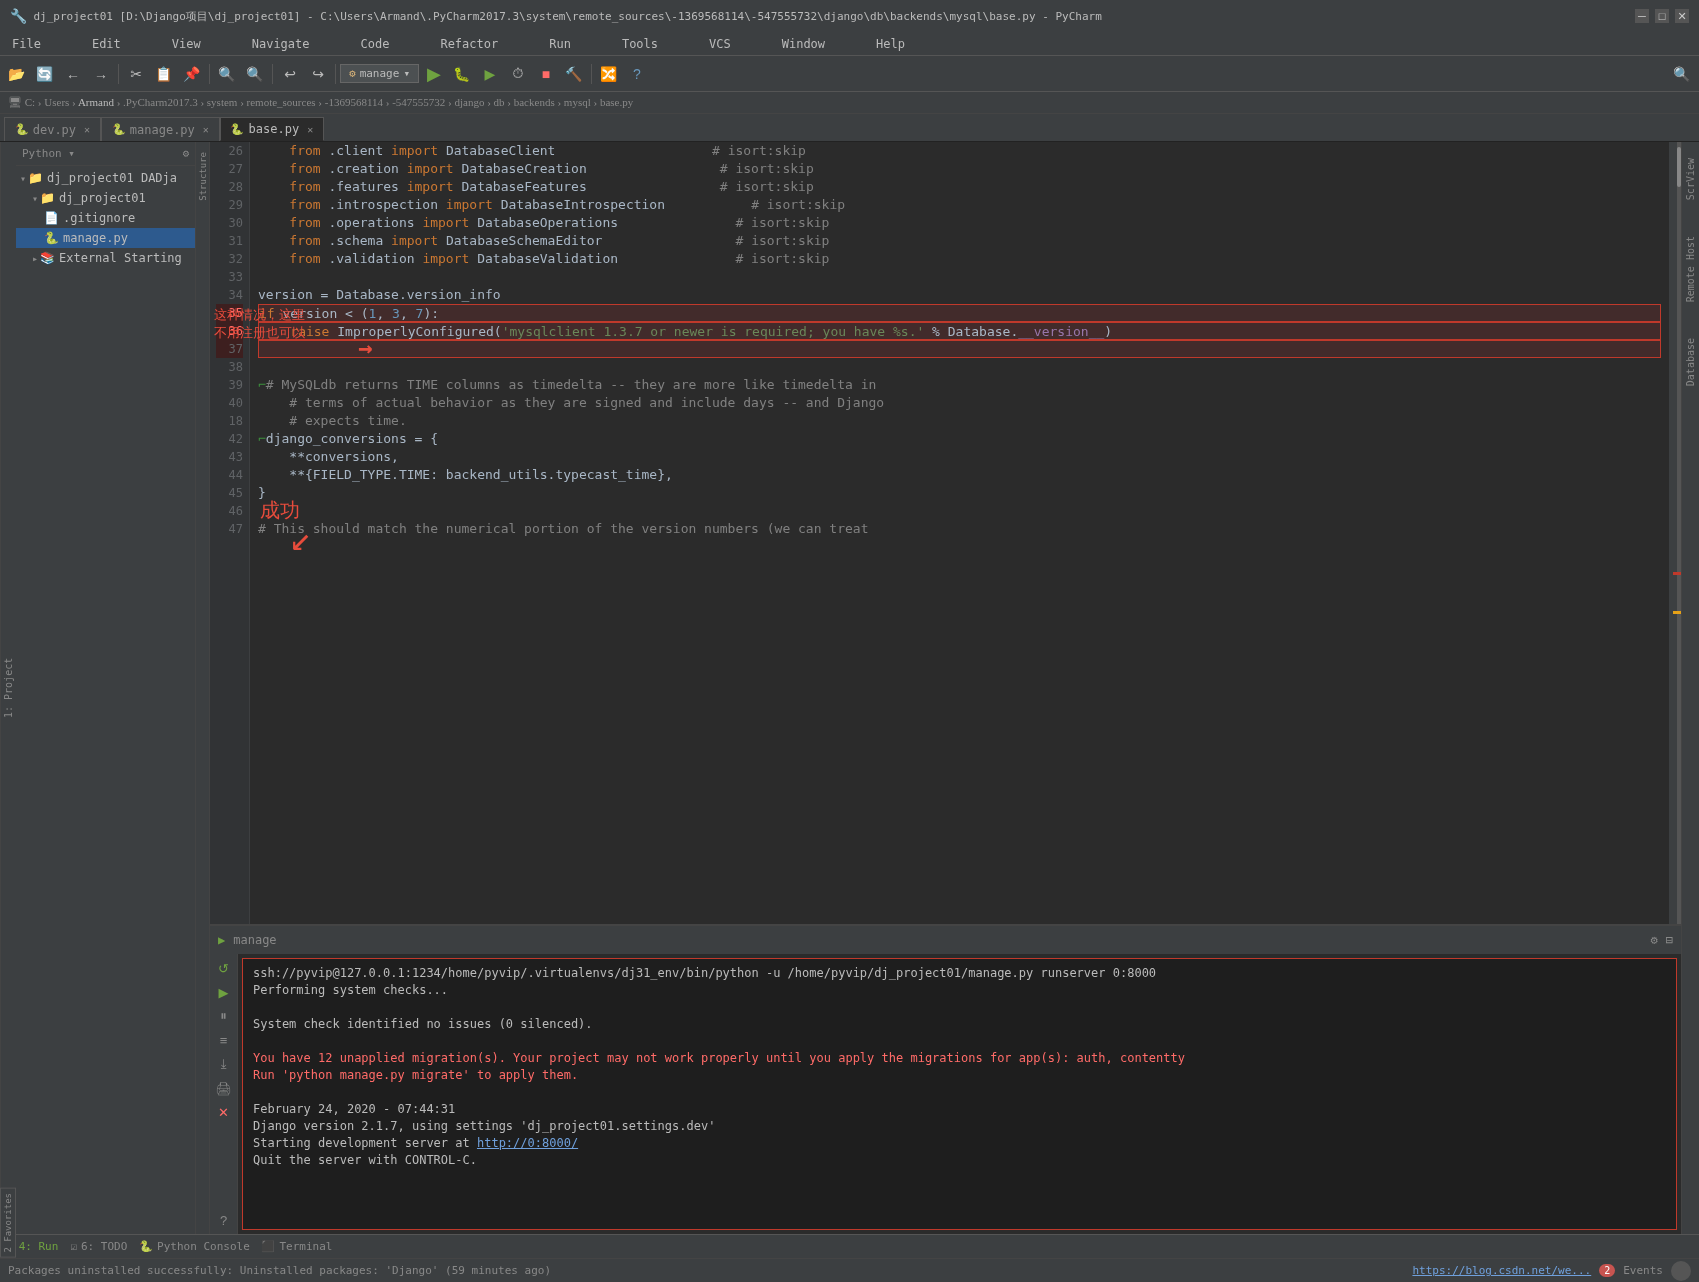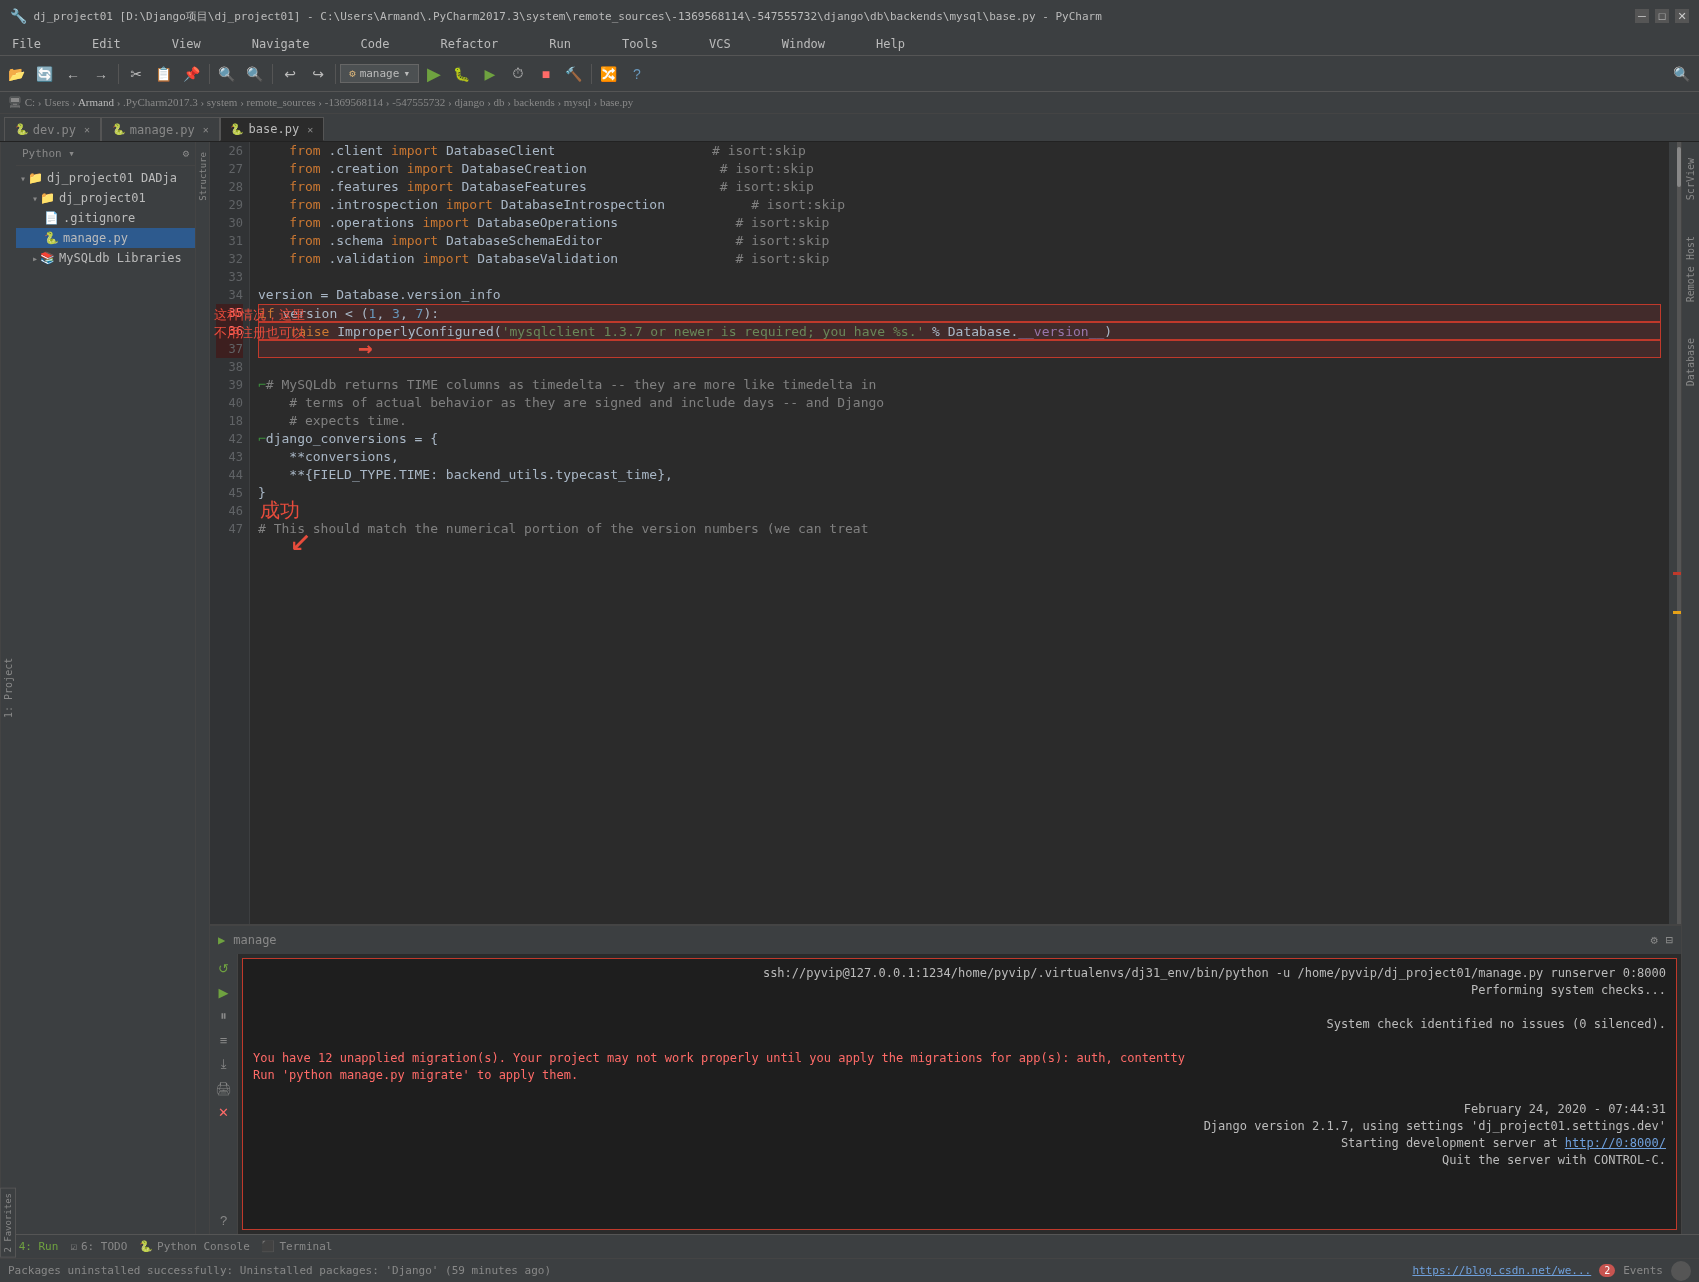--- a/index.html
+++ b/index.html
@@ -247,21 +247,21 @@
       font-size: 12px;
       color: #bbbbbb;
       overflow-y: auto;
       line-height: 17px;
       font-family: 'Consolas', monospace;
       border: 1px solid #c0392b;
       margin: 4px;
     }
     .run-output .err-line { color: #ff6b68; }
     .run-output .link { color: #6fa0dc; text-decoration: underline; cursor: pointer; }
-    .run-output .normal { color: #bbbbbb; text-align: right; }
+    .run-output .normal { color: #bbbbbb; }
 
     
     .bottom-bar {
       height: 24px;
       background: #3c3f41;
       display: flex;
       align-items: center;
       padding: 0 8px;
       font-size: 11px;
       color: #888;
@@ -421,21 +421,21 @@
           <span class="tree-icon" style="color:#888;">📄</span>
           <span>.gitignore</span>
         </div>
         <div class="tree-item tree-indent2 selected">
           <span class="tree-icon" style="color:#6897bb;">🐍</span>
           <span>manage.py</span>
         </div>
         <div class="tree-item tree-indent1">
           <span class="tree-arrow">▸</span>
           <span class="tree-icon" style="color:#dcb67a;">📚</span>
-          <span>MySQLdb Libraries</span>
+          <span>External Starting</span>
         </div>
       </div>
     </div>
 
     <div style="width:14px; background:#3c3f41; border-right:1px solid #444; display:flex; flex-direction:column; align-items:center;">
       <div style="writing-mode:vertical-rl; transform:rotate(180deg); font-size:9px; color:#888; margin-top:10px; cursor:pointer;">Structure</div>
     </div>
 
     <div style="flex:1; display:flex; flex-direction:column; overflow:hidden; position:relative;">
 

